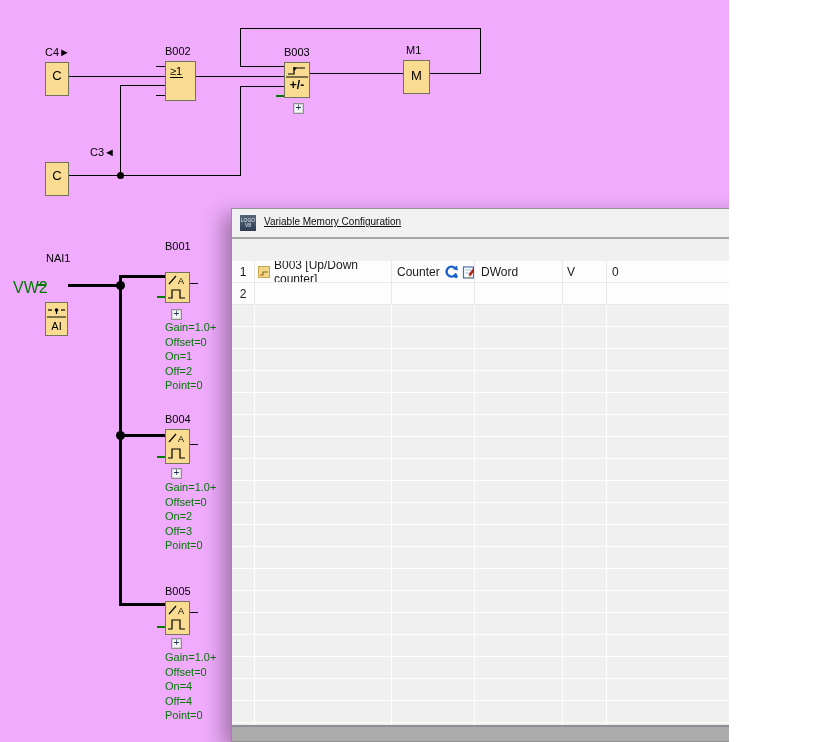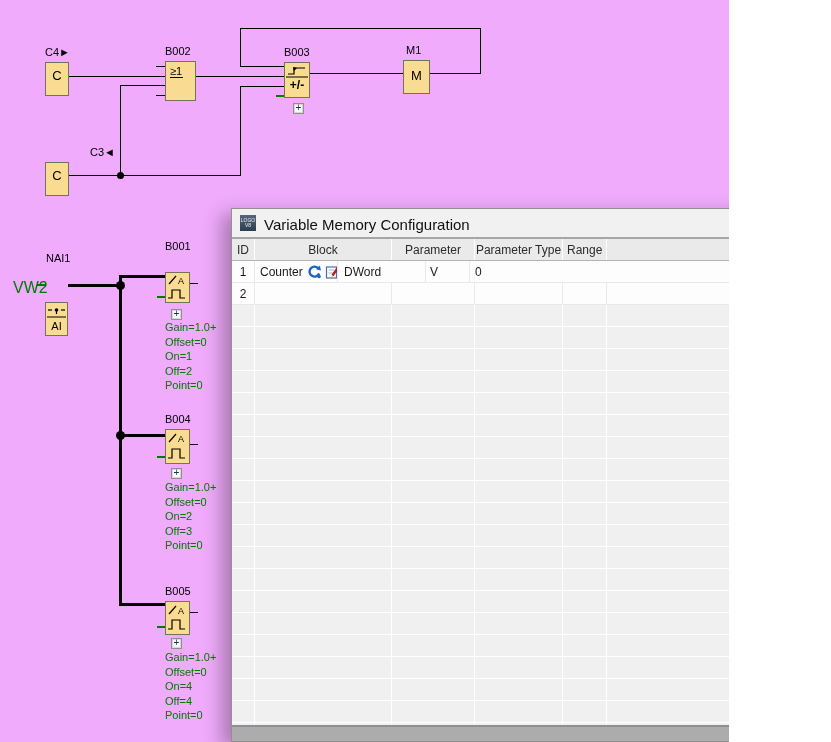--- a/index.html
+++ b/index.html
@@ -22,21 +22,21 @@
   .sym-pm{font-size:12px;font-weight:bold;}
   
   #dialog{position:absolute;left:231px;top:208px;width:600px;height:534px;background:#f0f0f0;
           border:1px solid #919191;border-right:none;box-sizing:border-box;overflow:hidden;
           box-shadow:-9px 6px 18px rgba(0,0,0,0.30);}
   #titlebar{position:absolute;left:0;top:0;right:0;height:28px;background:#f1f1f1;
             border-bottom:2px solid #a6a6a6;}
   #titleicon{position:absolute;left:8px;top:6px;width:16px;height:16px;background:linear-gradient(#55677c,#2d3d52);
              color:#e8edf4;display:flex;flex-direction:column;align-items:center;justify-content:center;
              font-size:5px;line-height:5px;letter-spacing:0;}
-  #titletext{position:absolute;left:32px;top:7px;font-size:15px;color:#101010;}
+  #titletext{position:absolute;left:32px;top:7px;font-size:10px;color:#101010;text-decoration:underline;}
   .hdr{position:absolute;left:0;top:30px;right:0;height:21px;background:#eaeaea;display:flex;
        border-bottom:1px solid #b3b3b3;font-size:12px;color:#2b2b2b;}
   .hdr .cell{border-right:1px solid #ffffff;display:flex;align-items:center;box-sizing:border-box;}
   .rows{position:absolute;left:0;top:52px;right:0;height:464px;overflow:hidden;}
   .trow{display:flex;height:22px;box-sizing:border-box;font-size:12px;color:#1a1a1a;}
   .trow.data{background:#fdfdfd;border-bottom:1px solid #e9e9e9;}
   .trow.data .cell{border-right:1px solid #e9e9e9;}
   .trow.empty{background:#f0f0f0;border-bottom:1px solid #ffffff;}
   .trow.empty .cell{border-right:1px solid #ffffff;}
   .cell{display:flex;align-items:center;box-sizing:border-box;overflow:hidden;}
@@ -194,32 +194,32 @@
 
   <div id="dialog">
     <div id="titlebar">
       <div id="titleicon">
         <div>LOGO</div>
         <div>V8</div>
       </div>
       <div id="titletext">Variable Memory Configuration</div>
     </div>
 
-    <div class="hdr">
-      <div class="cell c-id">ID</div>
-      <div class="cell c-block">Block</div>
-      <div class="cell c-param">Parameter</div>
-      <div class="cell c-ptype">Parameter Type</div>
-      <div class="cell c-range">Range</div>
-      <div class="cell c-addr">Address</div>
-    </div>
 
     <div class="rows" id="rowsbox">
       <div class="trow data">
         <div class="cell c-id">1</div>
+        <div class="cell c-block">
+          <span class="miniblk">
+            <svg width="10" height="10">
+                <path d="M1,7 h3 v-3 h5" stroke="#8a6d1e" stroke-width="1.2" fill="none"></path>
+              </svg>
+          </span>
+          <span>B003 [Up/Down counter]</span>
+        </div>
         <div class="cell c-param">
           <span>Counter</span>
           <svg class="rowicon" width="16" height="16">
             <path d="M12.5,4.5 A5,5 0 1 0 13.2,9.5" stroke="#1b63c9" stroke-width="2.4" fill="none"></path>
             <path d="M13.8,1.5 l1.2,5 l-5,-1.2 z" fill="#1b63c9"></path>
             <circle cx="13" cy="12.5" r="1.8" fill="#1b63c9"></circle>
           </svg>
           <svg class="rowicon" width="16" height="16">
             <rect x="1.5" y="3" width="10" height="11" fill="#fff" stroke="#4a6ea9" stroke-width="1.2"></rect>
             <line x1="3.5" y1="6" x2="9.5" y2="6" stroke="#9fb3cf" stroke-width="1"></line>

